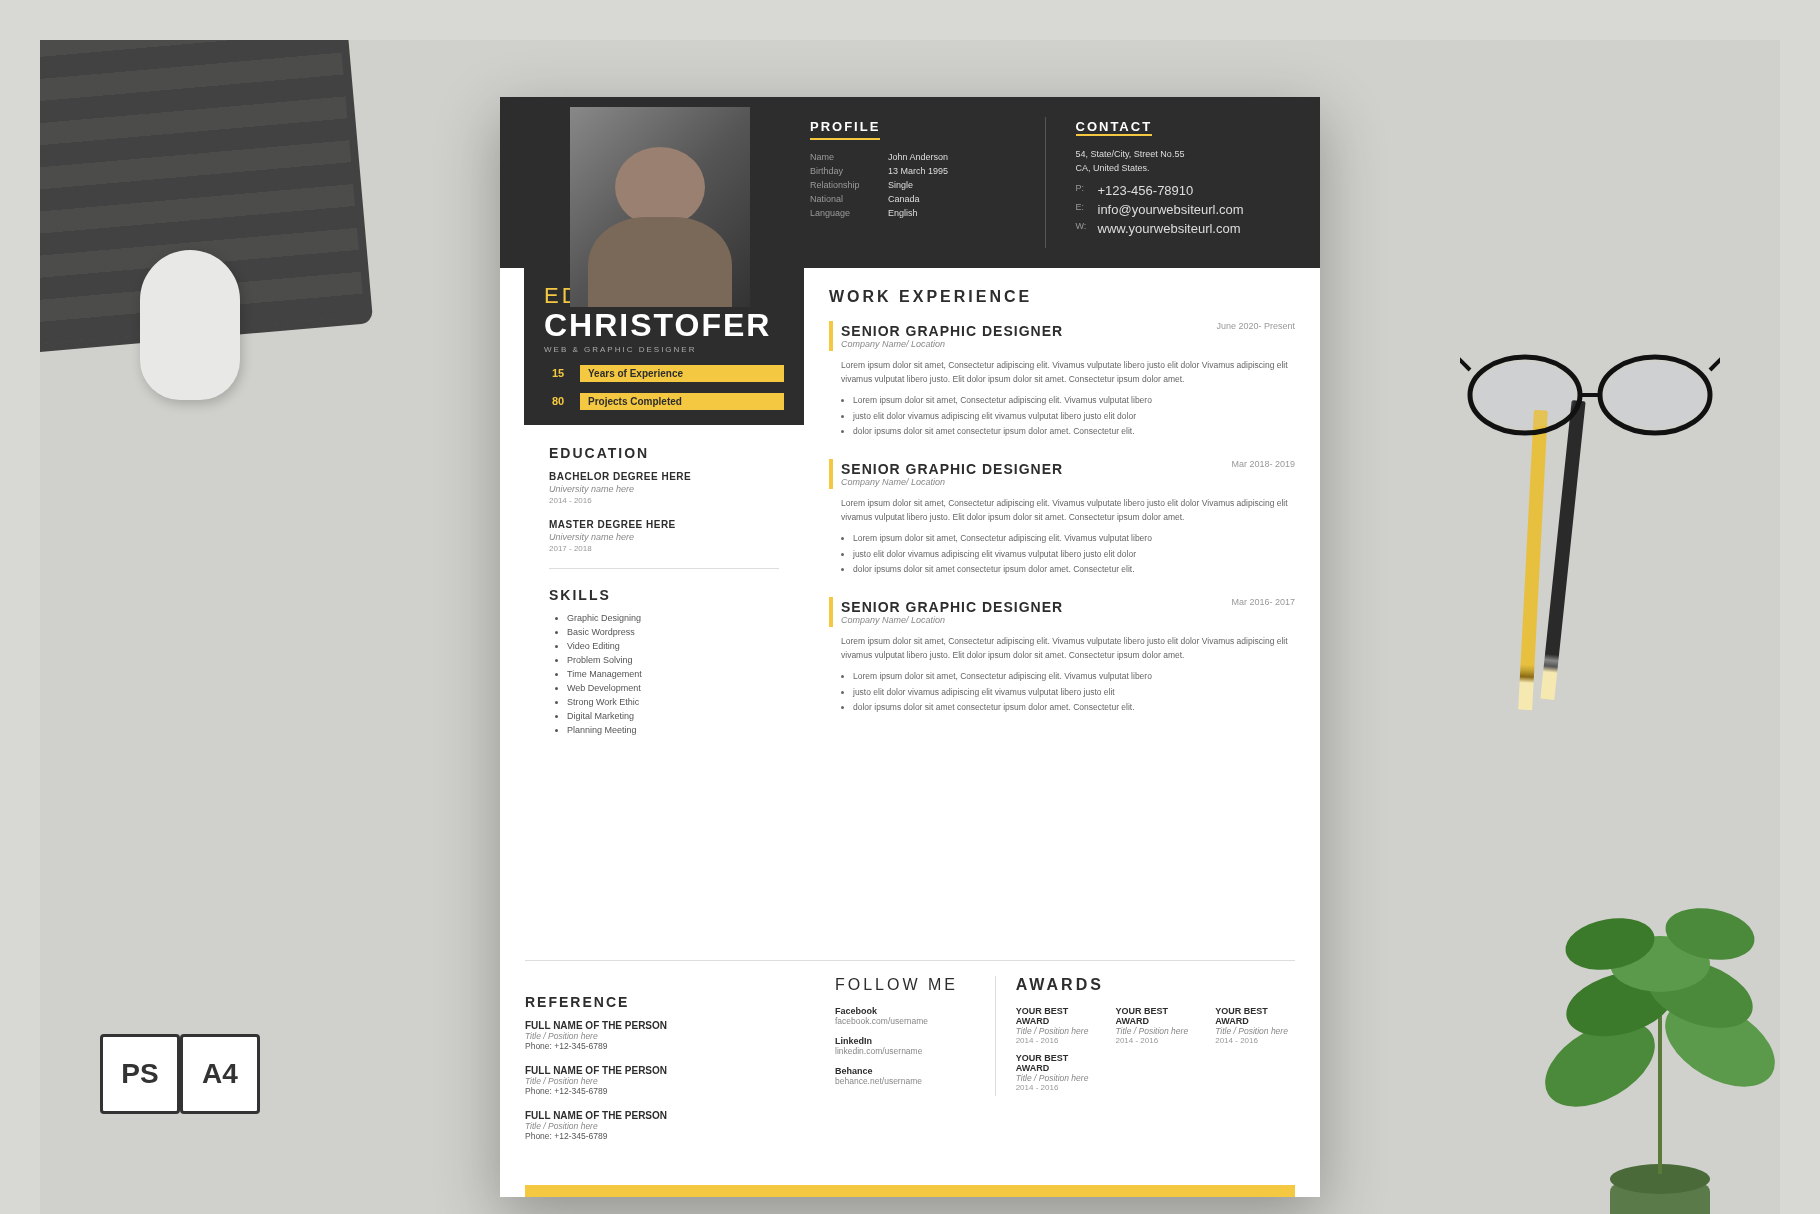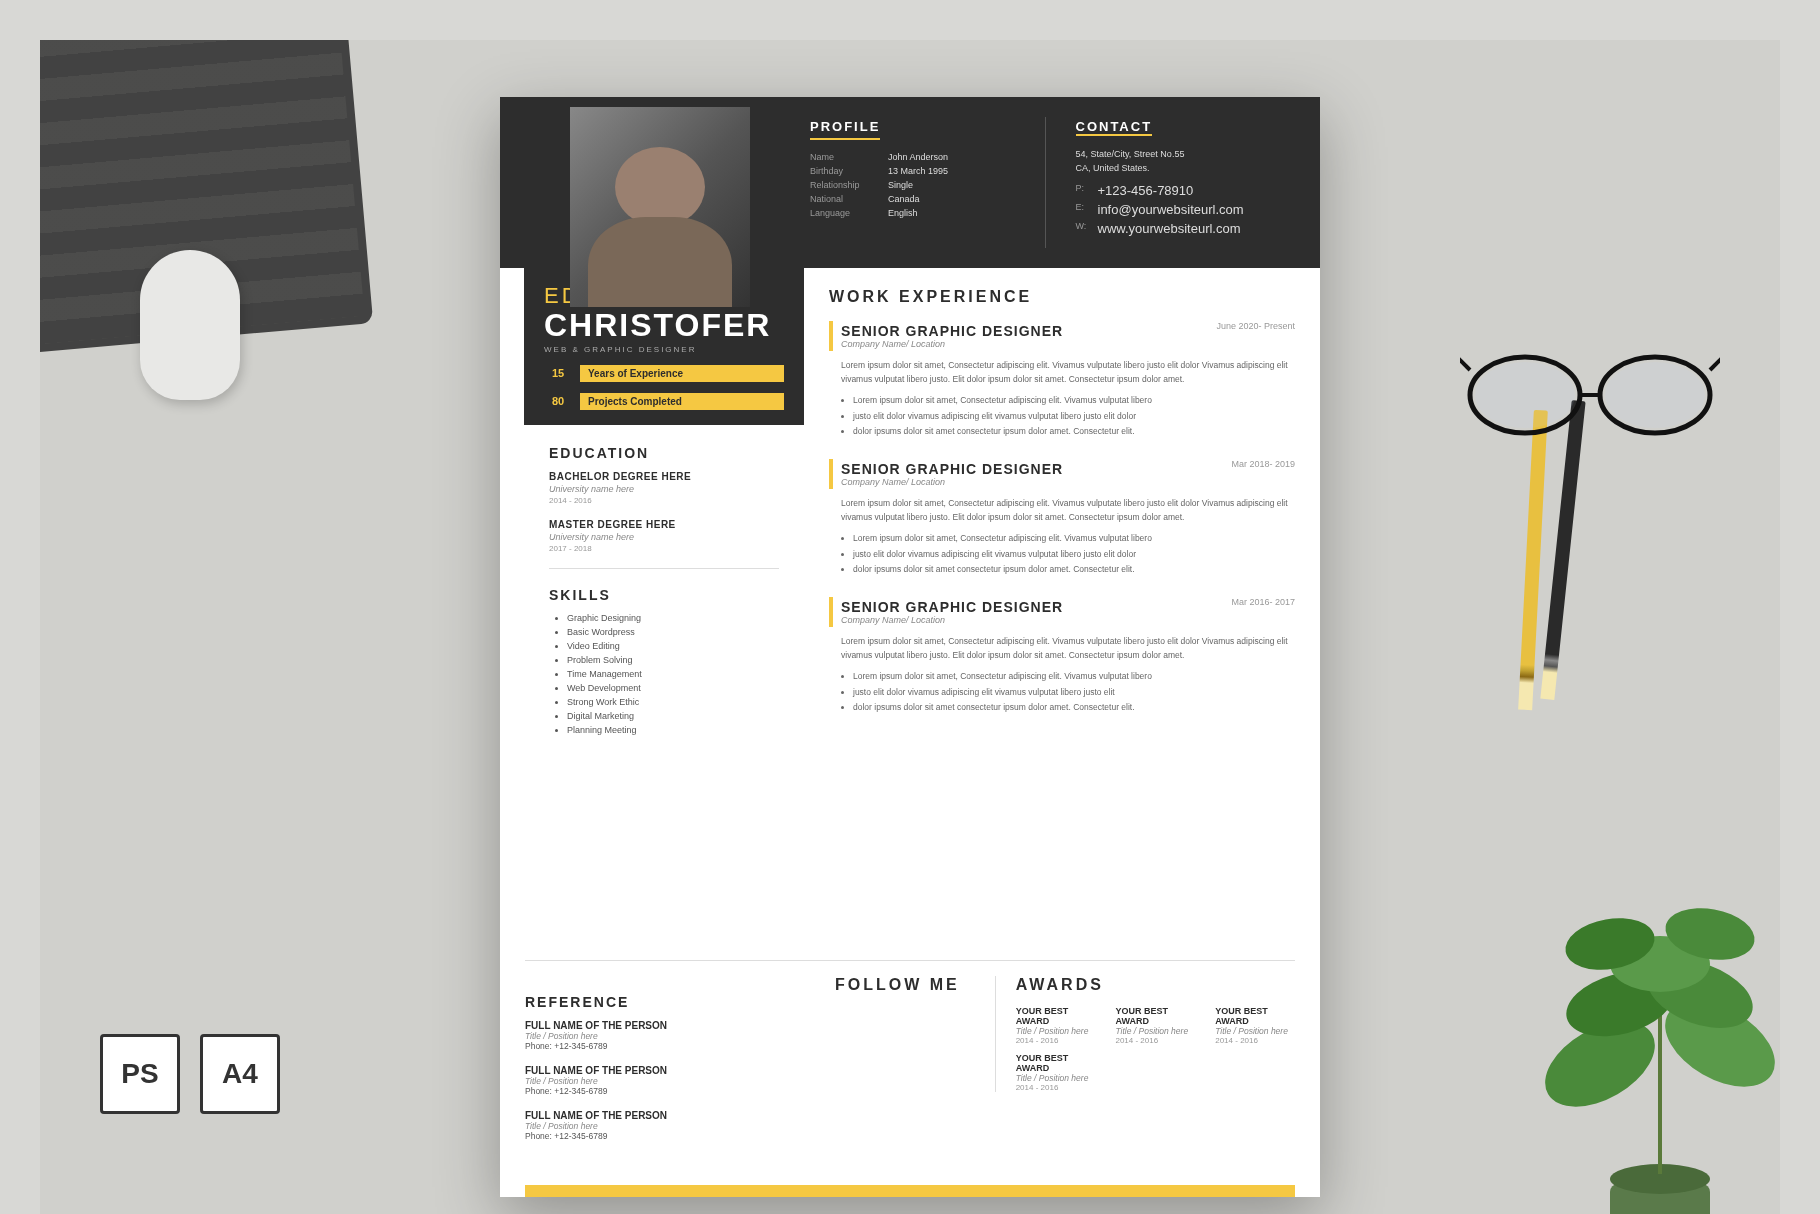--- a/index.html
+++ b/index.html
@@ -59,21 +59,20 @@
       border-radius: 50px 50px 40px 40px;
       box-shadow: 2px 4px 12px rgba(0,0,0,0.2);
     }
 
     
     .badge-area {
       position: absolute;
       bottom: 140px;
       left: 60px;
       display: flex;
-      gap: 20px;
       justify-content: space-between;
     }
     .badge {
       width: 80px;
       height: 80px;
       border: 3px solid #333;
       background: white;
       display: flex;
       align-items: center;
       justify-content: center;
@@ -461,21 +460,21 @@
     }
 
     .follow-section {
       flex: 1;
       border-right: 1px solid #ddd;
       padding-right: 20px;
     }
 
     .follow-title {
       font-size: 16px;
-      font-weight: bold;
+      font-weight: normal;
       color: #2d2d2d;
       letter-spacing: 3px;
       text-transform: uppercase;
       margin-bottom: 12px;
     }
 
     .follow-item {
       margin-bottom: 10px;
     }
 
@@ -793,20 +792,34 @@
     <div class="ref-title">Title / Position here</div>
     <div class="ref-phone">Phone: +12-345-6789</div>
   </div>
             </div>
         </div>
         <div style="flex:1;">
 
           <div class="bottom-section" style="border-top:none;margin:0;padding-top:0;">
             <div class="follow-section">
               <div class="follow-title">FOLLOW ME</div>
+              <div id="follow-items">
+                  <div class="follow-item">
+    <div class="follow-platform">Facebook</div>
+    <div class="follow-url">facebook.com/username</div>
+  </div>
+                  <div class="follow-item">
+    <div class="follow-platform">LinkedIn</div>
+    <div class="follow-url">linkedin.com/username</div>
+  </div>
+                  <div class="follow-item">
+    <div class="follow-platform">Behance</div>
+    <div class="follow-url">behance.net/username</div>
+  </div>
+                </div>
             </div>
             <div class="awards-section">
               <div class="awards-title">AWARDS</div>
               <div class="awards-grid" id="awards-grid">
                   <div class="award-item">
     <div class="award-name">YOUR BEST AWARD</div>
     <div class="award-title">Title / Position here</div>
     <div class="award-year">2014 - 2016</div>
   </div>
                   <div class="award-item">

